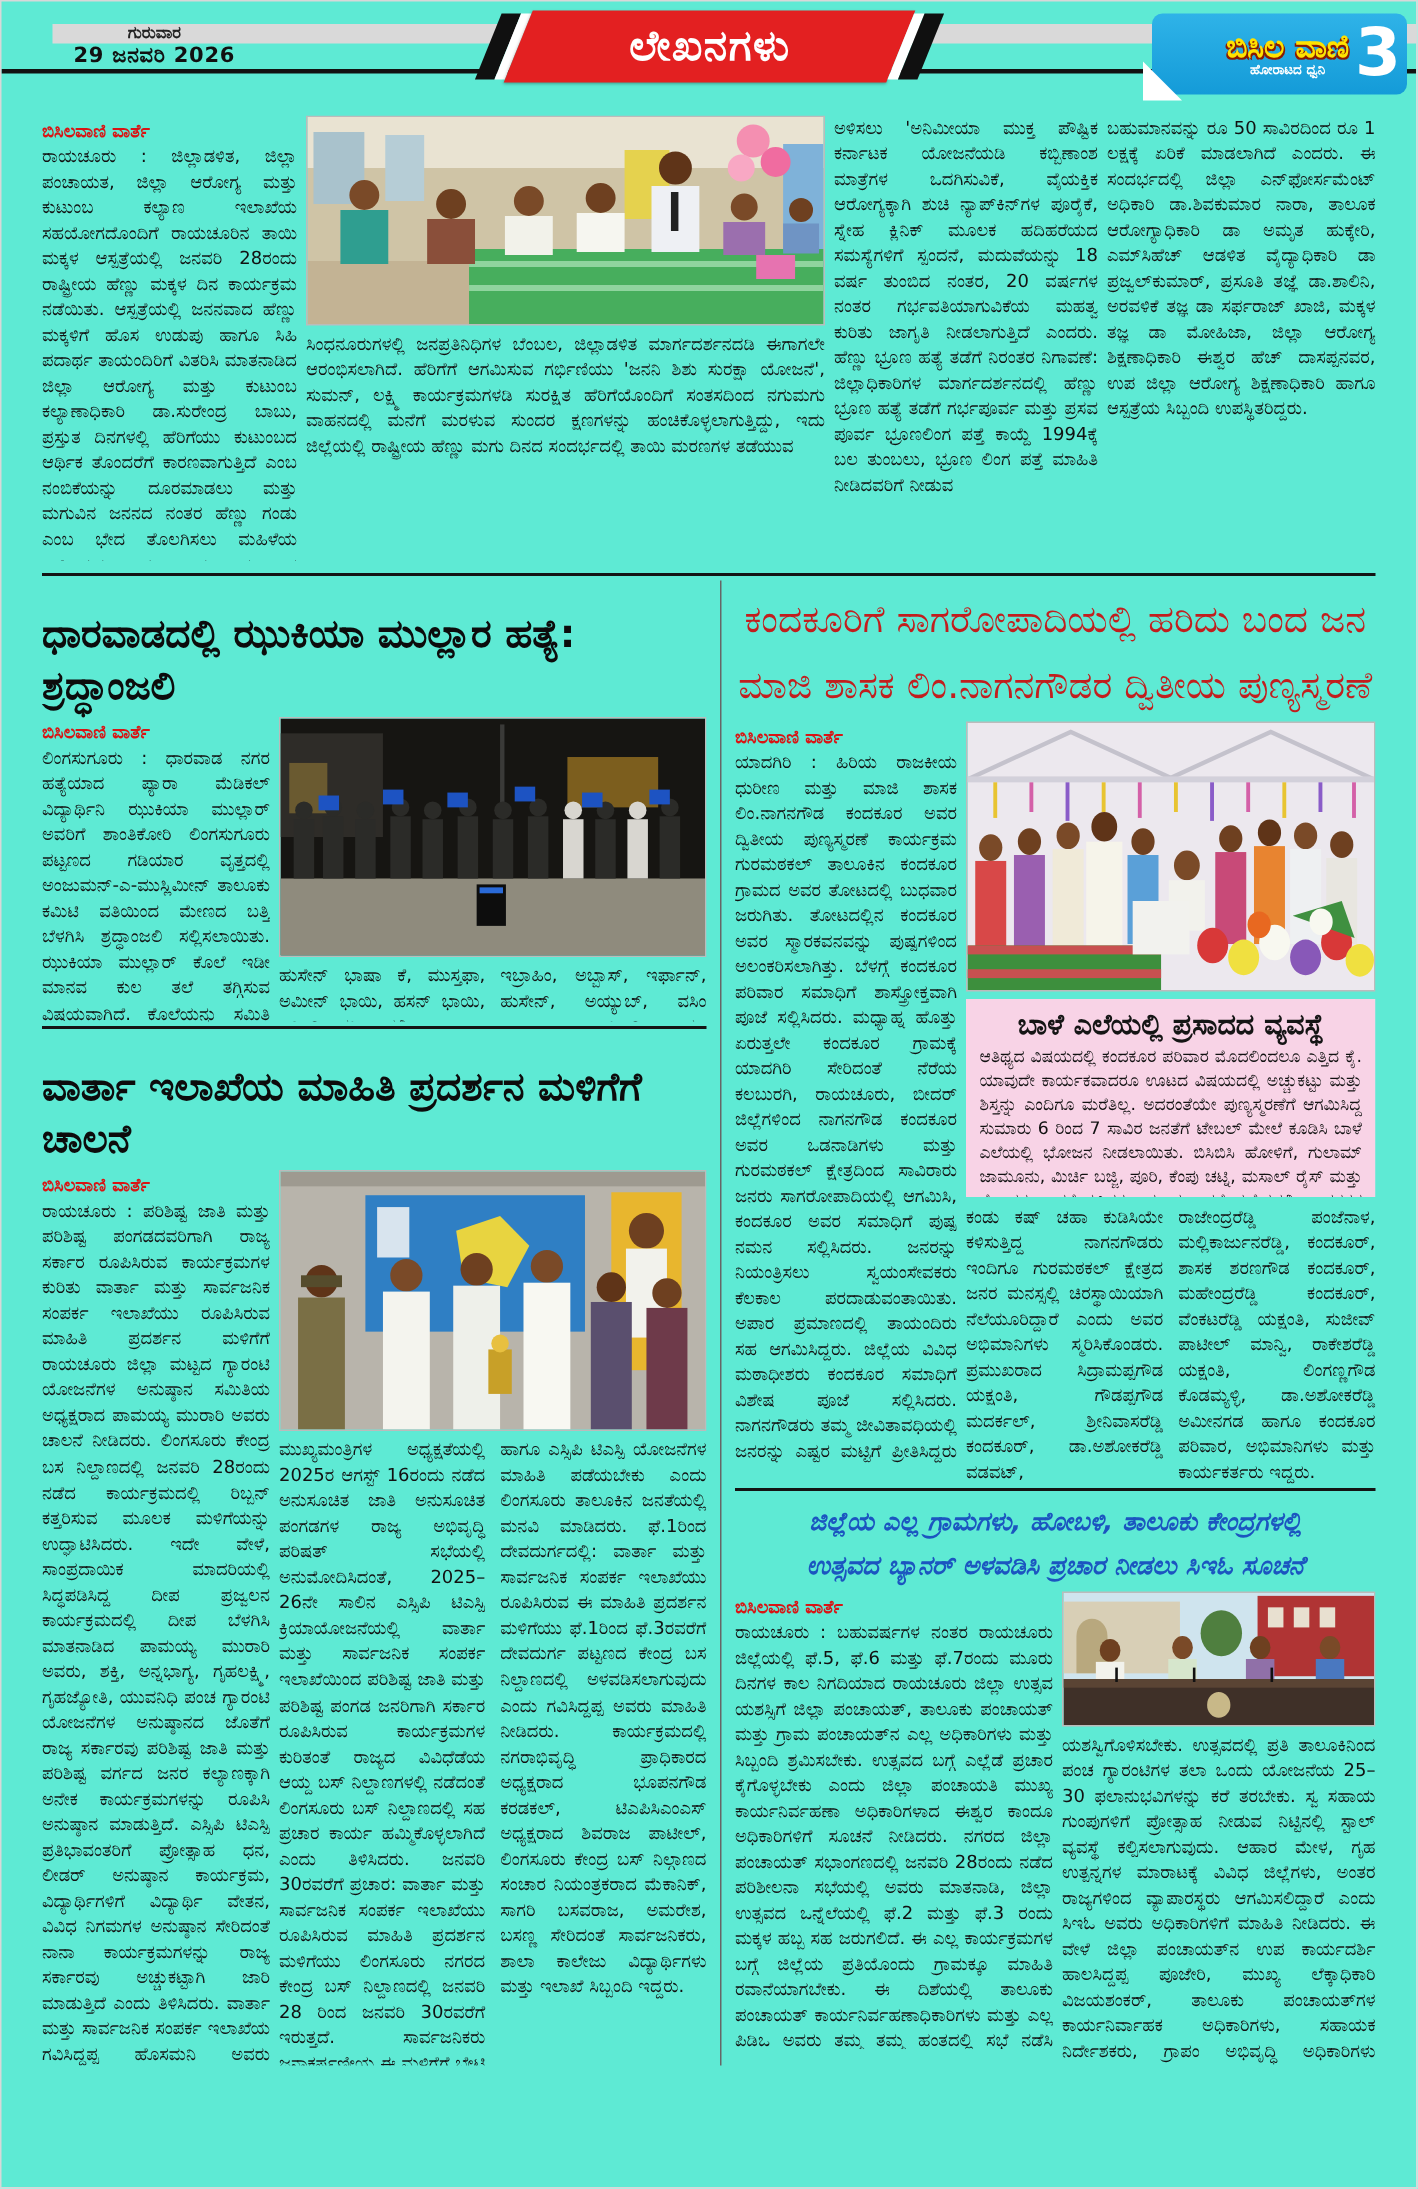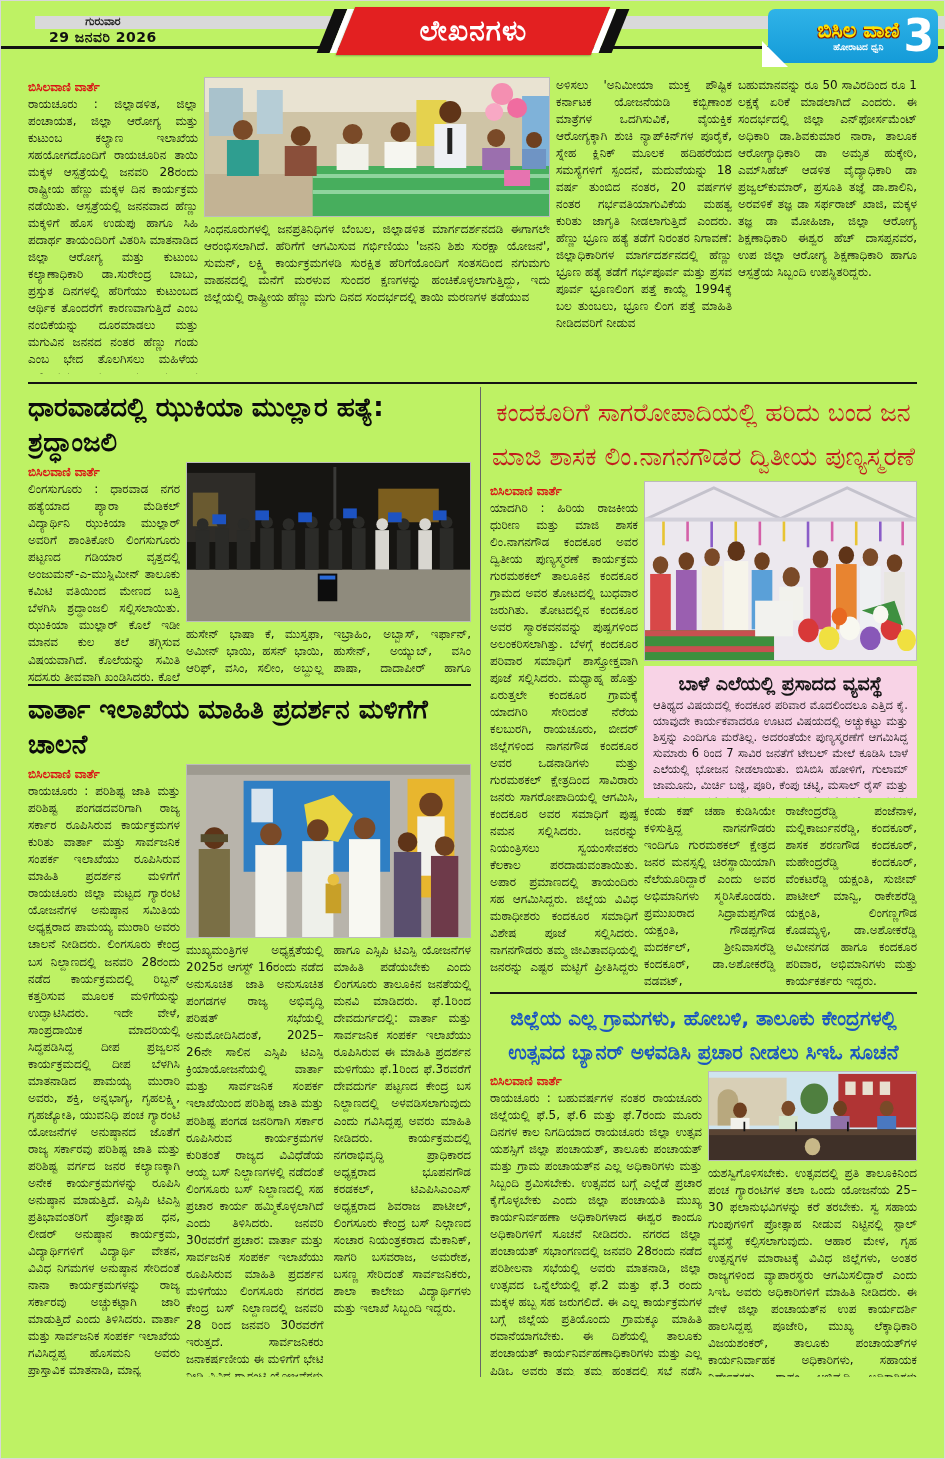--- a/index.html
+++ b/index.html
@@ -1,17 +1,17 @@
 <!DOCTYPE html>
 <html><head>
 <meta charset="utf-8">
 <style>
   html,body{margin:0;padding:0;background:#f2f2f2;}
   body{width:945px;height:1459px;font-family:"DejaVu Sans","Liberation Sans",sans-serif;color:#111;}
-  .page{position:relative;width:945px;height:1459px;background:#bef264;overflow:hidden;box-sizing:border-box;border:1px solid #d8d8d8;}
+  .page{position:relative;width:945px;height:1459px;background:#5eead4;overflow:hidden;box-sizing:border-box;border:1px solid #d8d8d8;}
 
   
   .hdr{position:relative;height:74px;}
   .hdr-gray{position:absolute;top:15px;left:34px;right:0;height:13px;background:#d9d9d9;}
   .hdr-black{position:absolute;top:45px;left:0;right:0;height:3px;background:#121212;}
   .dateblock{position:absolute;top:14px;left:48px;text-align:center;background:transparent;line-height:1.25;}
   .dateblock .d1{font-size:11px;font-weight:bold;color:#222;}
   .dateblock .d2{font-size:14px;font-weight:bold;color:#111;letter-spacing:.5px;}
   .ribbonwrap{position:absolute;top:6px;left:50%;transform:translateX(-50%);display:flex;align-items:center;z-index:3;}
   .slant{width:13px;height:44px;background:#101010;transform:skewX(-22deg);}
@@ -26,23 +26,23 @@
   .m-num{font-size:44px;font-weight:bold;color:#ffffff;line-height:1;margin-left:2px;}
 
   
   .lead-hl{margin:8px 20px 4px;text-align:center;font-weight:bold;font-size:32px;line-height:1.6;color:#1b55c0;}
   .hrule{height:2px;background:#141414;margin:3px 0;}
   .content{padding:0 27px;}
   .byline{color:#d91414;font-weight:bold;font-size:12px;margin:3px 0 2px;}
   .bodytext{font-size:12px;line-height:1.42;text-align:justify;overflow:hidden;word-break:break-word;}
   .cols{display:flex;gap:6px;}
   section{overflow:hidden;}
-  .h2a{font-weight:bold;font-size:26px;color:#0c0c0c;margin:3px 0 2px;line-height:1.35;}
+  .h2a{font-weight:bold;font-size:26px;color:#0c0c0c;margin:19px 0 2px;line-height:1.35;}
   .h2red{font-weight:normal;font-size:25px;color:#c21e1e;margin:4px 0 2px;line-height:1.75;text-align:center;}
-  .h2blue{font-weight:bold;font-size:20px;color:#1b55c0;margin:4px 0 2px;line-height:1.7;text-align:center;}
+  .h2blue{font-weight:bold;font-size:17px;color:#1b55c0;margin:4px 0 2px;line-height:1.7;text-align:center;font-style:italic;}
   figure{margin:0;padding:0;}
   figure svg{display:block;width:100%;height:100%;border:1px solid #bbb;box-sizing:border-box;}
 
   
   .sec-lead{height:302px;margin-top:2px;}
   .lead-c1{flex:0 0 170px;}
   .lead-mid{flex:0 0 346px;}
   .lead-photo{height:140px;margin-bottom:4px;}
   .lead-sub{display:flex;gap:10px;height:150px;}
   .lead-sub .bodytext{flex:1;}

